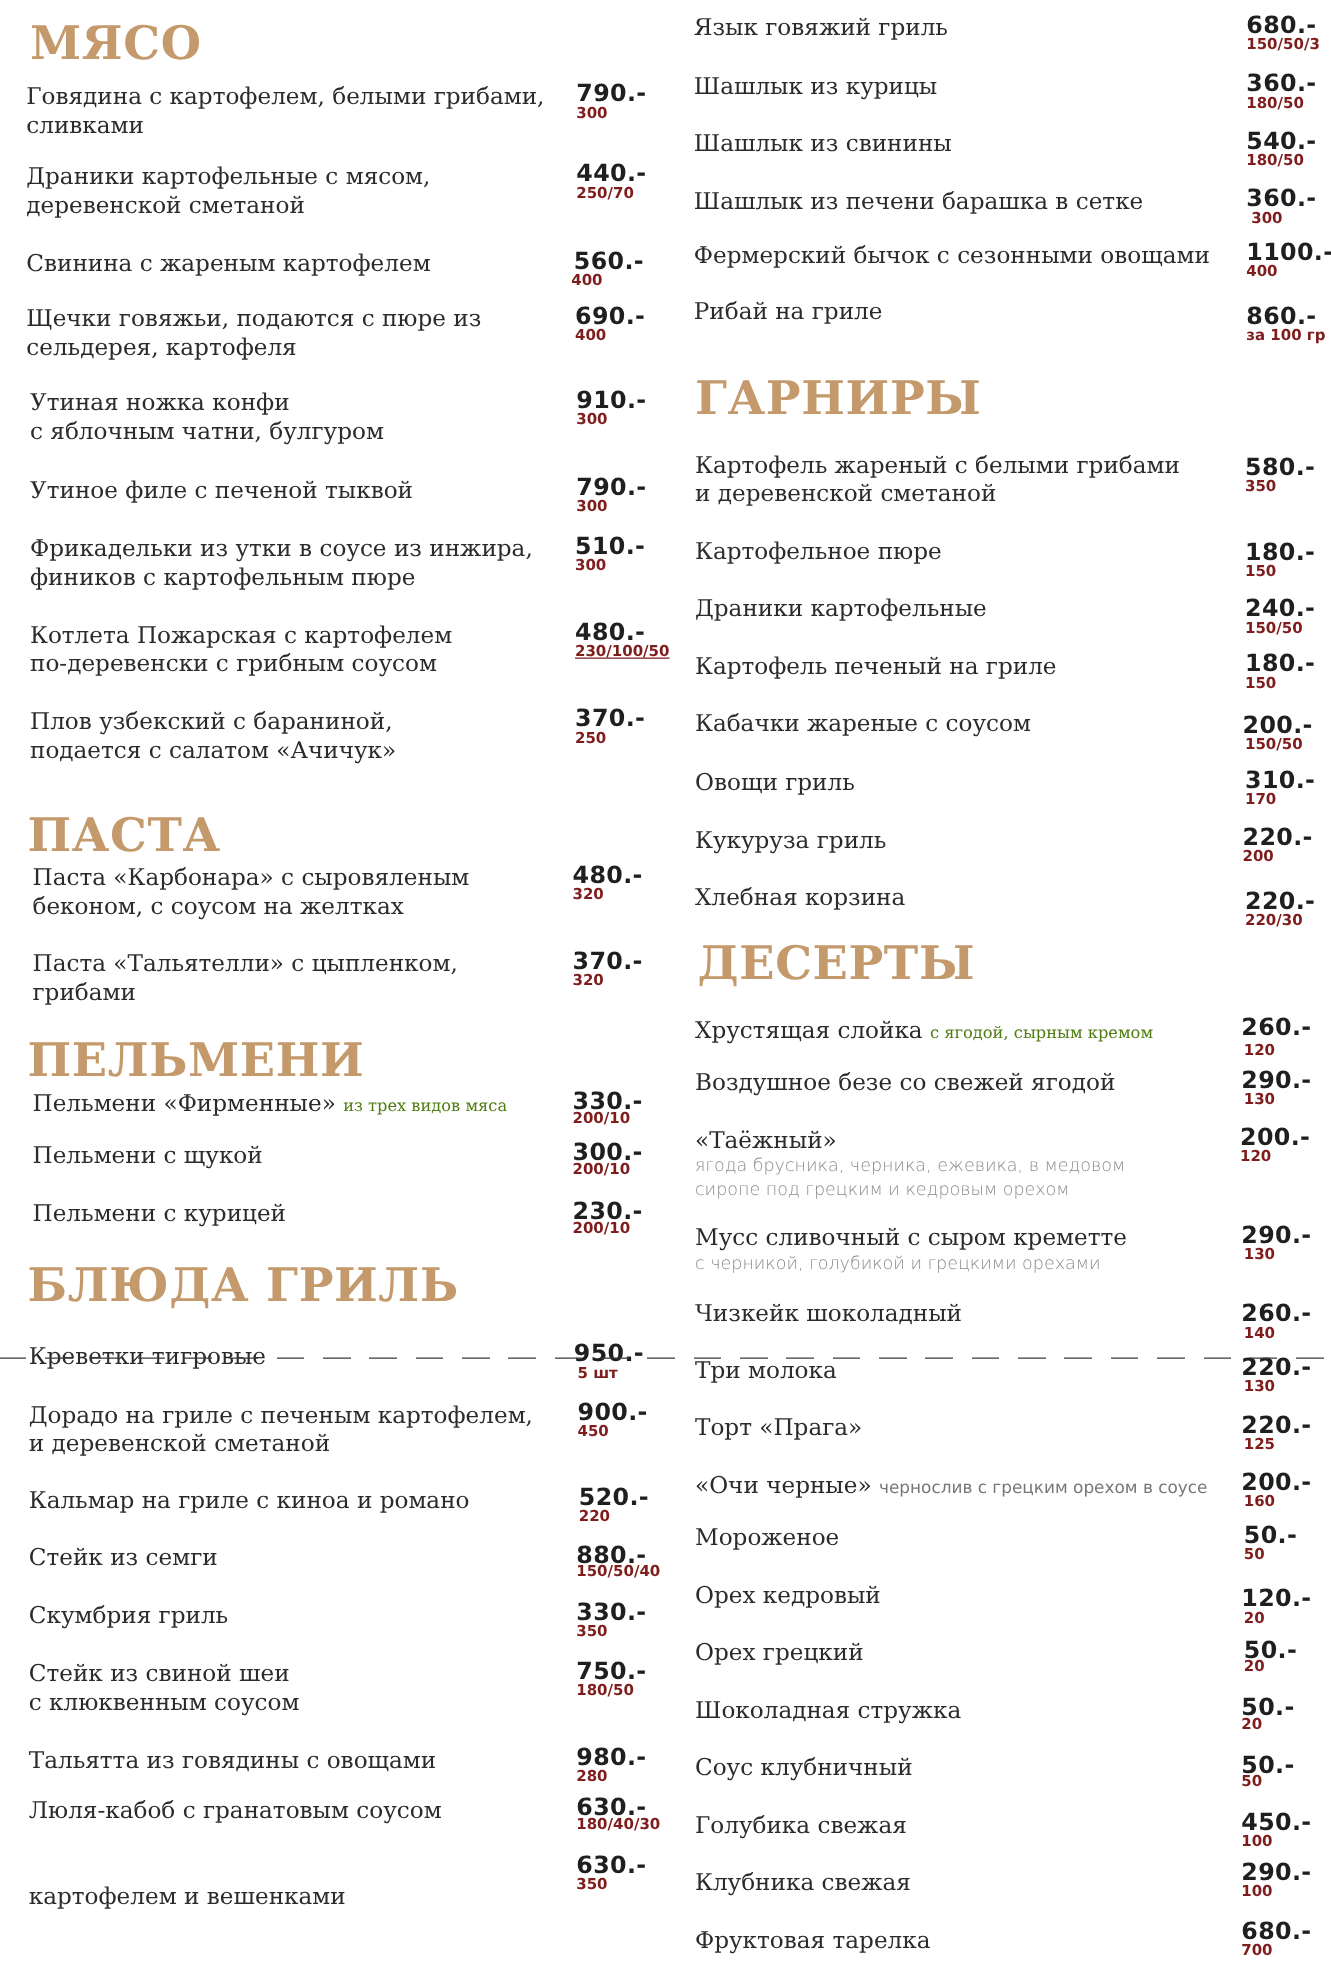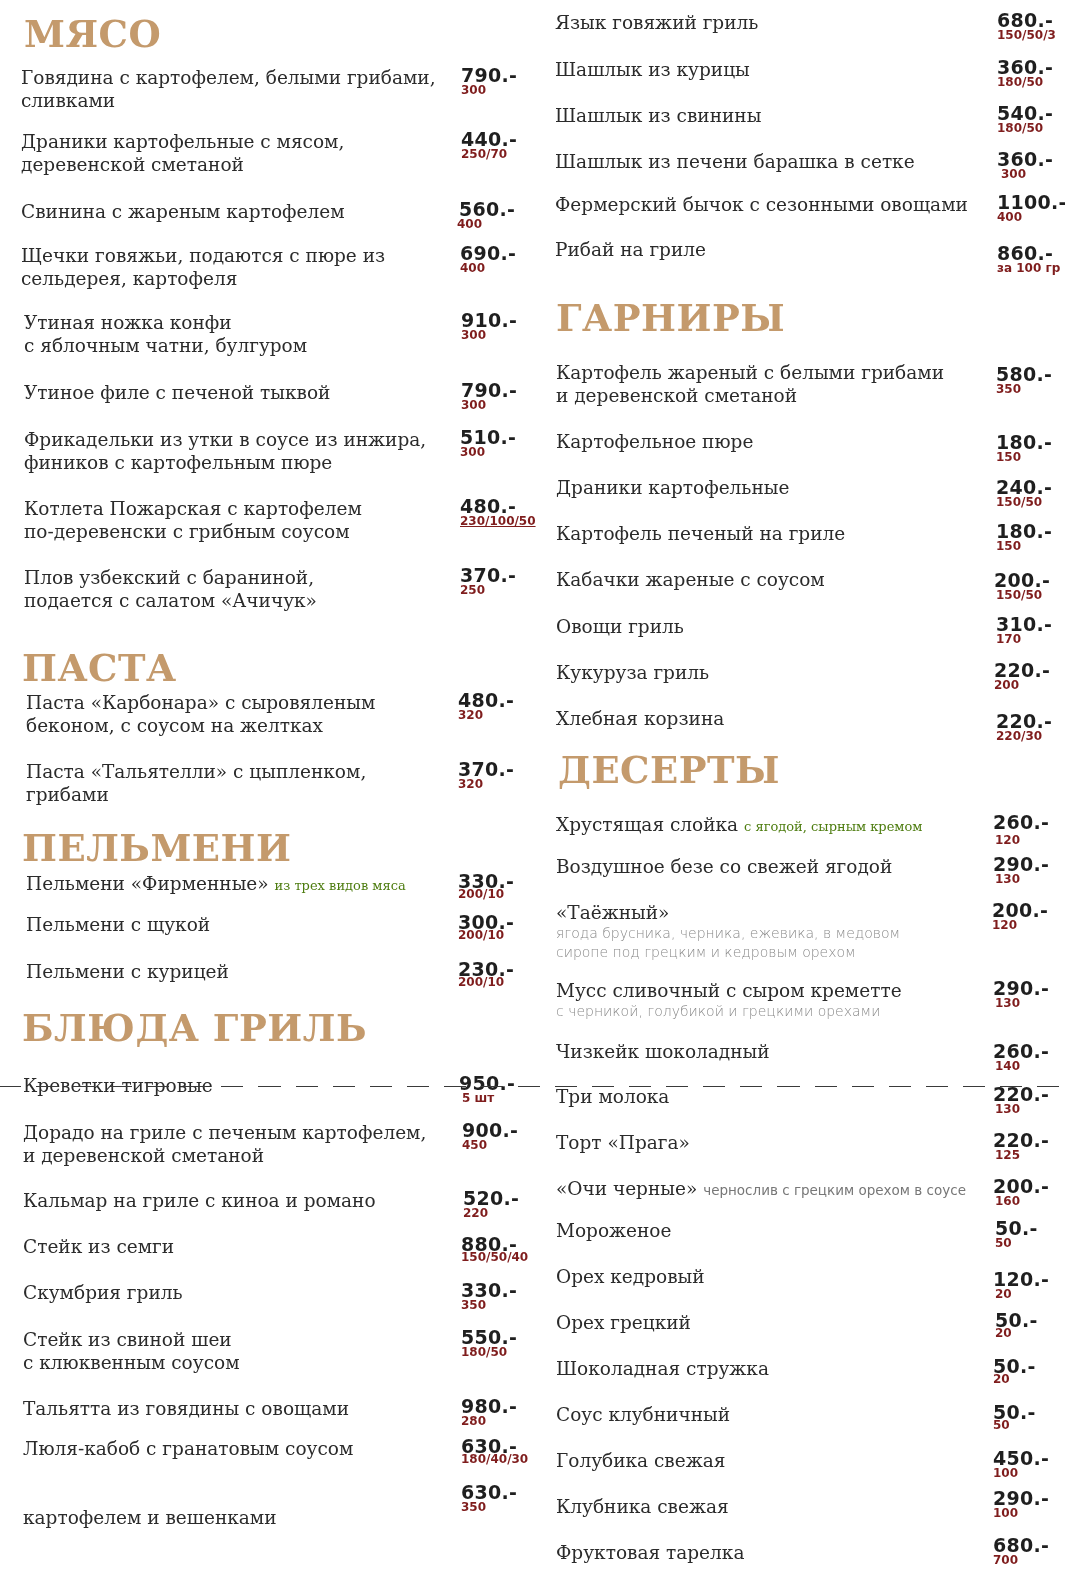--- a/index.html
+++ b/index.html
@@ -151,21 +151,21 @@
   <span class="price" style="left:438px;">880.-</span>
   <span class="weight" style="left:438px;top:16px;">150/50/40</span>
 </div>
 <div class="item" style="left:23px;top:1281px;">
   <div class="name">Скумбрия гриль</div>
   <span class="price" style="left:438px;">330.-</span>
   <span class="weight" style="left:438px;">350</span>
 </div>
 <div class="item" style="left:23px;top:1328px;">
   <div class="name"><span>Стейк из свиной шеи</span><br><span>с клюквенным соусом</span></div>
-  <span class="price" style="left:438px;">550.-</span>
+  <span class="price" style="left:438px;">750.-</span>
   <span class="weight" style="left:438px;">180/50</span>
 </div>
 <div class="item" style="left:23px;top:1397px;">
   <div class="name">Тальятта из говядины с овощами</div>
   <span class="price" style="left:438px;">980.-</span>
   <span class="weight" style="left:438px;">280</span>
 </div>
 <div class="item" style="left:23px;top:1437px;">
   <div class="name">Люля-кабоб с гранатовым соусом</div>
   <span class="price" style="left:438px;">630.-</span>

